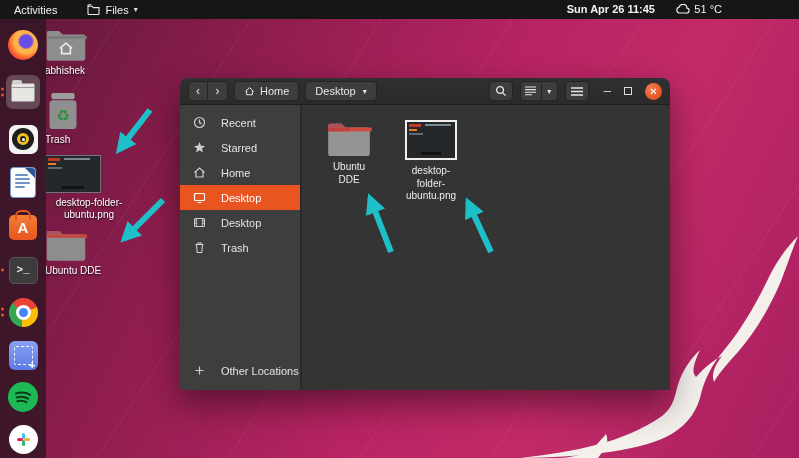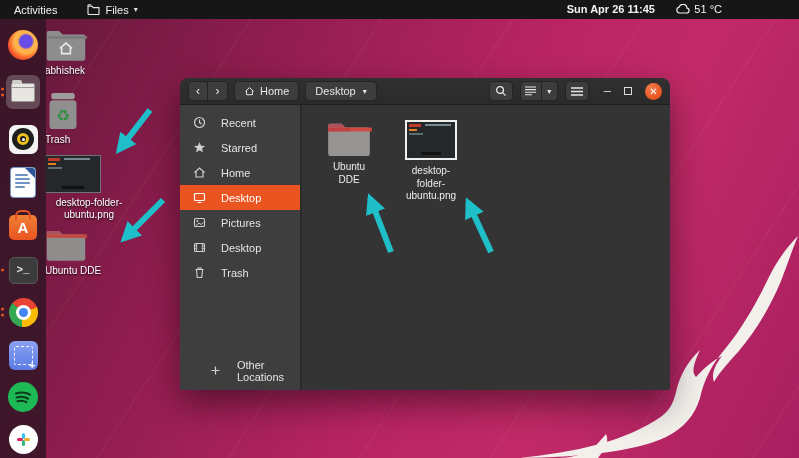--- a/index.html
+++ b/index.html
@@ -86,21 +86,21 @@
   .winctl { display:flex; align-items:center; gap:13px; margin-left:8px; color:#ddd; }
   .min-g { font-size:13px; line-height:10px; }
   .max-g { width:8px; height:8px; border:1px solid #ddd; display:inline-block; }
   .close-btn { width:17px; height:17px; border-radius:50%; background:radial-gradient(circle at 35% 30%, #f07b4e, #e95420 70%);
     color:#fff; font-size:10px; display:flex; align-items:center; justify-content:center; }
   .win-body { flex:1; display:flex; min-height:0; }
   .sidebar { width:122px; background:#3e3e3e; border-right:2px solid #2a2a2a; display:flex; flex-direction:column; padding-top:5px; position:relative; }
   .side-row { height:25px; display:flex; align-items:center; gap:15px; padding-left:13px; color:#e4e4e4; font-size:11px; flex:0 0 auto; }
   .side-row.sel { background:#e95420; color:#fff; }
   .side-row svg { flex:0 0 auto; }
-  .side-other { position:absolute; bottom:7px; left:16px; right:0;margin-top:32px; }
+  .side-other { position:absolute; bottom:7px; left:0; right:0;margin-top:32px; }
   .content { flex:1; background:#343434; padding:15px 0 0 22px; display:flex; gap:26px; align-items:flex-start; }
   .file-item { display:flex; flex-direction:column; align-items:center; gap:5px; }
   .file-label { font-size:10px; color:#ececec; text-align:center; line-height:1.25; }
 
   
   .arrows { position:absolute; inset:0; z-index:6; pointer-events:none; }
 </style>
 </head>
 <body>
 
@@ -341,28 +341,20 @@
       <div class="side-row sel">
         <svg width="13" height="13" viewBox="0 0 13 13">
             <rect x="1.5" y="2.5" width="10" height="7" rx="1" fill="none" stroke="#ffffff" stroke-width="1.2"></rect>
             <path d="M4.5 11.5 H8.5" stroke="#ffffff" stroke-width="1.2"></path>
           </svg>
         <span>Desktop</span>
       </div>
       <div class="side-row">
         <svg width="13" height="13" viewBox="0 0 13 13">
             <rect x="1.5" y="2.5" width="10" height="8" rx="1" fill="none" stroke="#cfcfcf" stroke-width="1.1"></rect>
-            <circle cx="4.3" cy="5" r="1" fill="#cfcfcf"></circle>
-            <path d="M3 9.5 L6 7 L8 8.5 L10.5 6.5" fill="none" stroke="#cfcfcf" stroke-width="1"></path>
-          </svg>
-        <span>Pictures</span>
-      </div>
-      <div class="side-row">
-        <svg width="13" height="13" viewBox="0 0 13 13">
-            <rect x="1.5" y="2.5" width="10" height="8" rx="1" fill="none" stroke="#cfcfcf" stroke-width="1.1"></rect>
             <path d="M3.6 2.5 V10.5 M9.4 2.5 V10.5 M1.5 4.8 H3.6 M1.5 7.4 H3.6 M9.4 4.8 H11.5 M9.4 7.4 H11.5" stroke="#cfcfcf" stroke-width="0.9"></path>
           </svg>
         <span>Desktop</span>
       </div>
       <div class="side-row">
         <svg width="13" height="13" viewBox="0 0 13 13">
             <path d="M2.5 3.5 H10.5 M5 3.5 V2 H8 V3.5 M3.5 3.5 L4.2 11.5 H8.8 L9.5 3.5" fill="none" stroke="#cfcfcf" stroke-width="1.1"></path>
           </svg>
         <span>Trash</span>
       </div>

